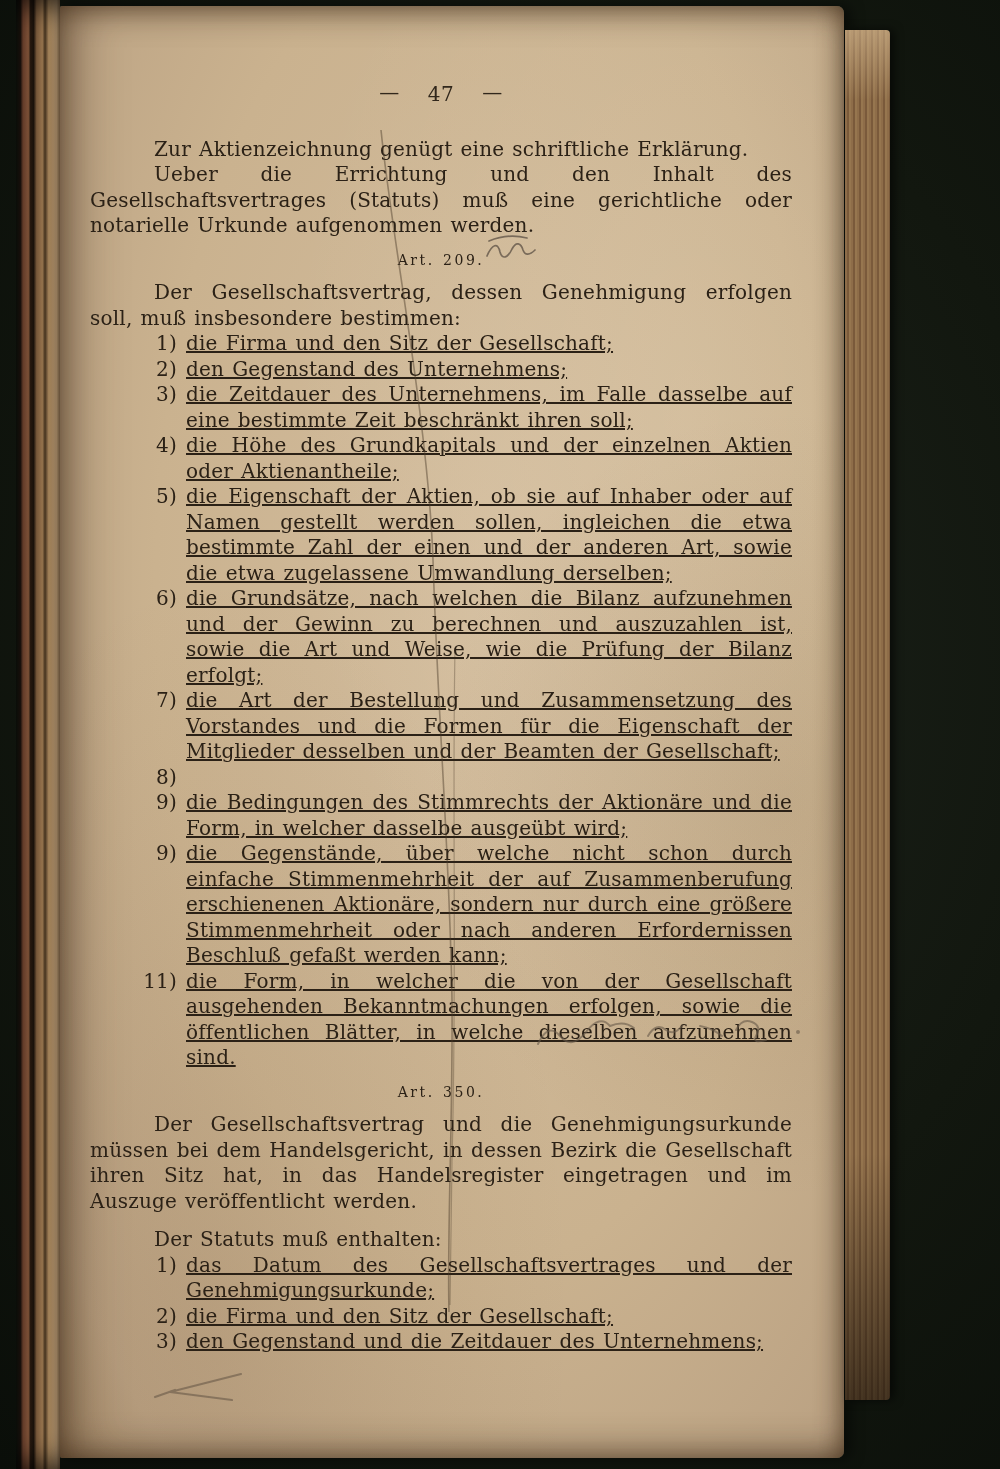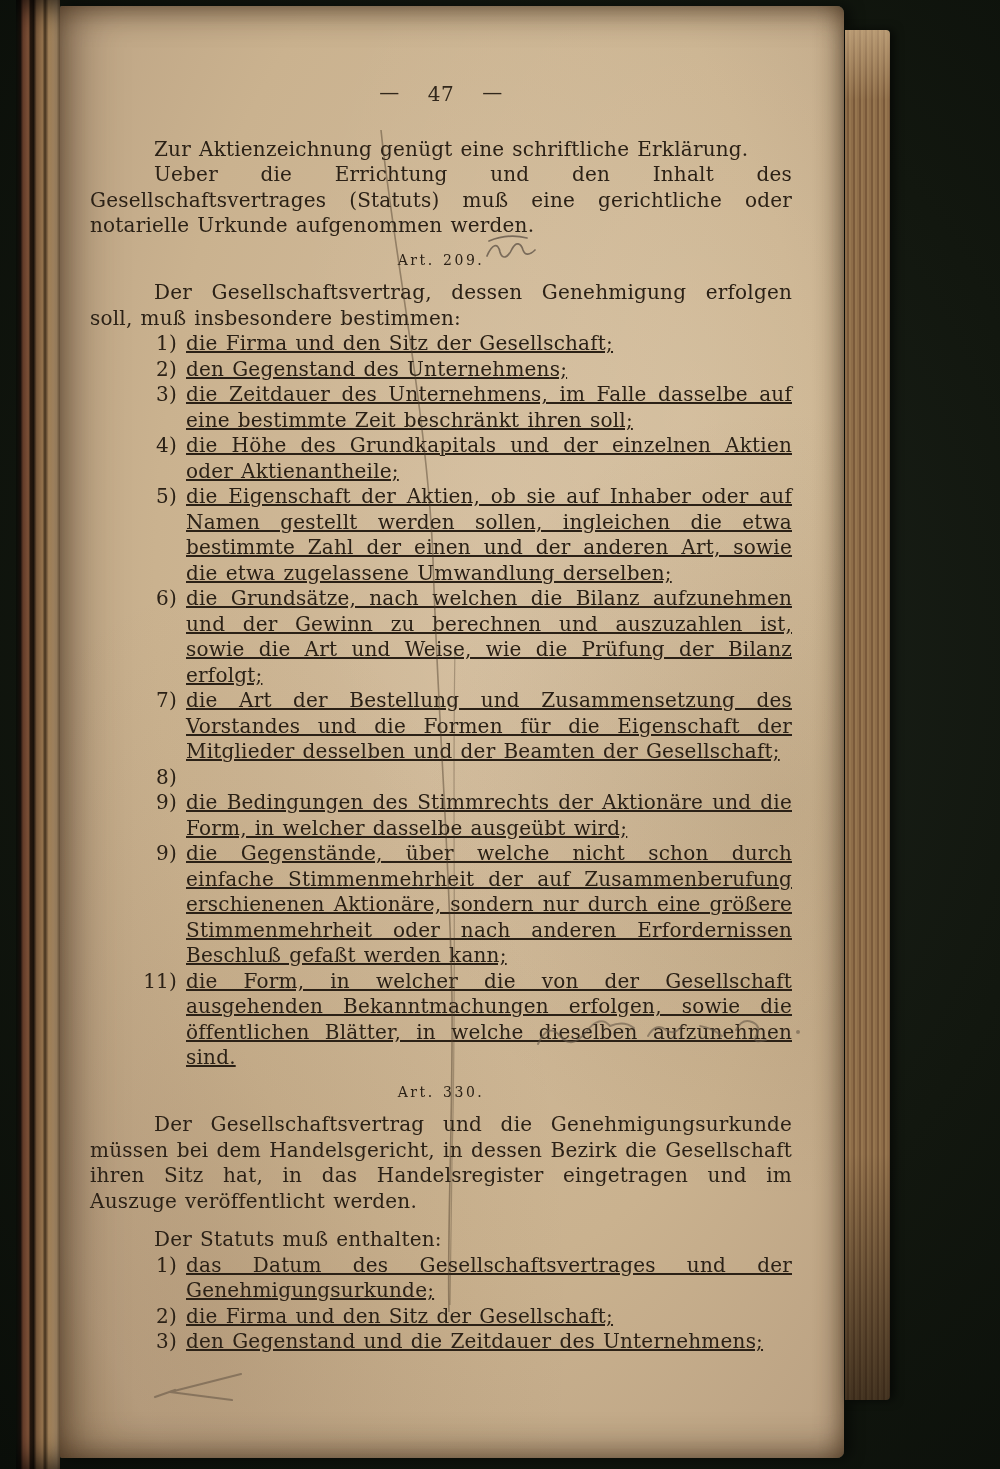--- a/index.html
+++ b/index.html
@@ -144,21 +144,21 @@
             <span class="num">9)</span>
             <span class="txt">die Gegenstände, über welche nicht schon durch einfache Stimmenmehrheit der auf Zusammenberufung erschienenen Aktionäre, sondern nur durch eine größere Stimmenmehrheit oder nach anderen Erfordernissen Beschluß gefaßt werden kann;</span>
           </div>
           <div class="li">
             <span class="num">11)</span>
             <span class="txt">die Form, in welcher die von der Gesellschaft ausgehenden Bekanntmachungen erfolgen, sowie die öffentlichen Blätter, in welche dieselben aufzunehmen sind.</span>
           </div>
         </div>
       </div>
 
-      <h2 class="art">Art. 330.</h2>
+      <h2 class="art">Art. 350.</h2>
 
       <div>
         <p class="indent">Der Gesellschaftsvertrag und die Genehmigungsurkunde müssen bei dem Handelsgericht, in dessen Bezirk die Gesellschaft ihren Sitz hat, in das Handelsregister eingetragen und im Auszuge veröffentlicht werden.</p>
         <p class="indent gap-before">Der Statuts muß enthalten:</p>
 
         <div class="list">
           <div class="li">
             <span class="num">1)</span>
             <span class="txt">das Datum des Gesellschaftsvertrages und der Genehmigungsurkunde;</span>
           </div>

